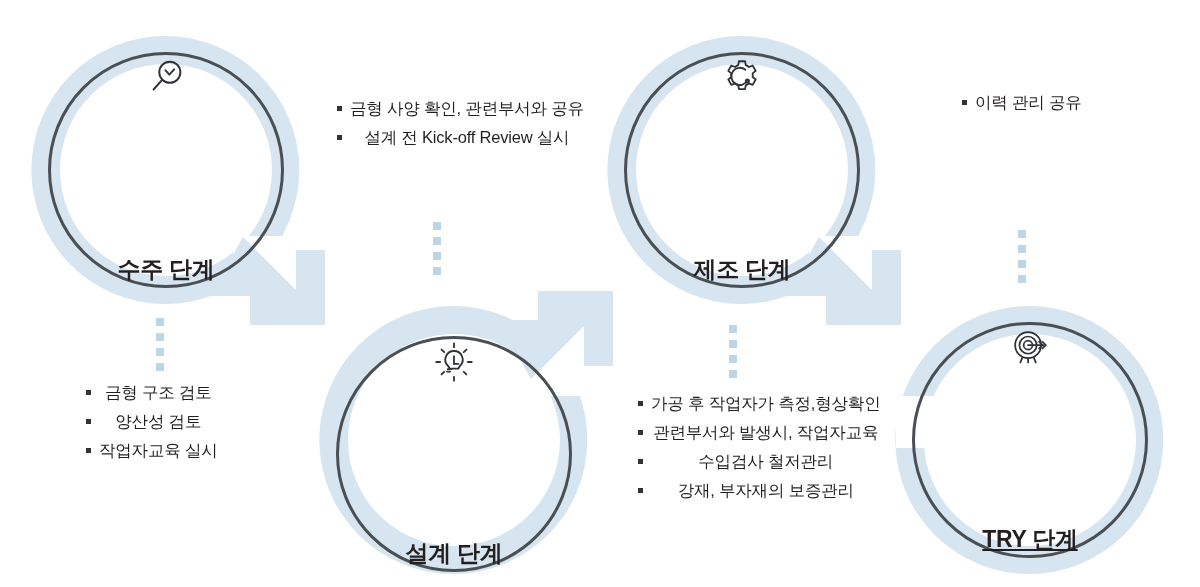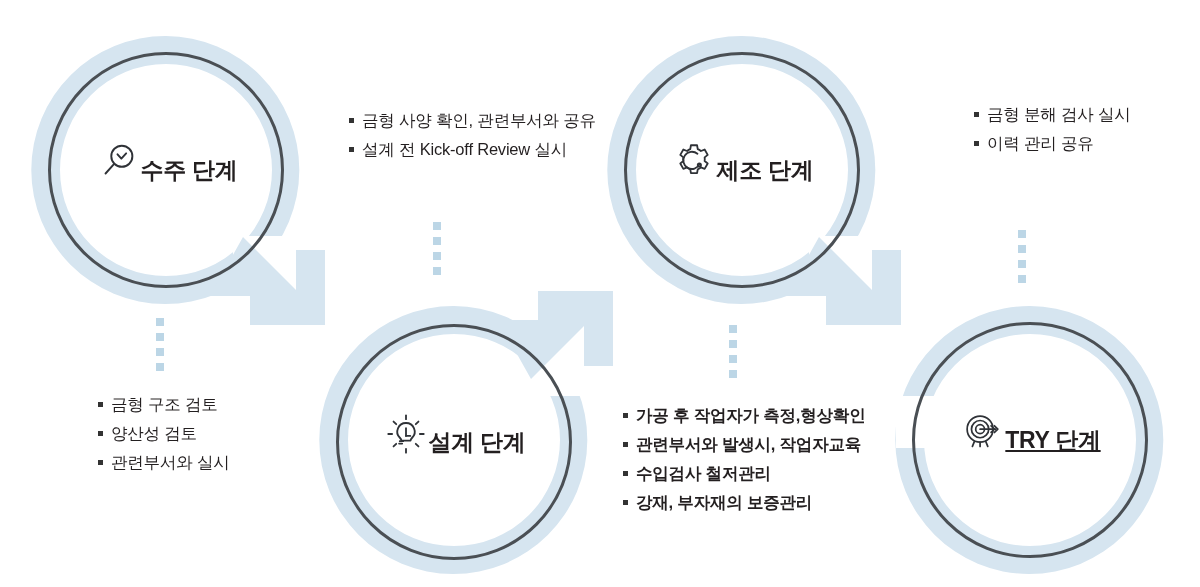--- a/index.html
+++ b/index.html
@@ -30,50 +30,51 @@
   
   .stage {
     position: absolute;
     width: 236px;
     height: 236px;
     border-radius: 50%;
     border: 3px solid #4a4f54;
     background: transparent;
     box-sizing: border-box;
     display: flex;
-    flex-direction: row;
+    flex-direction: column;
     align-items: center;
-    justify-content: center;
+    justify-content: space-between;
   }
   .stage-icon {
     width: 46px;
     height: 46px;
     display: block;
     margin-bottom: 16px;
   }
   .stage-icon svg { display: block; width: 100%; height: 100%; }
   .stage-label {
     font-size: 23px;
     font-weight: bold;
     letter-spacing: -0.3px;
     color: #231f20;
     white-space: nowrap;
   }
 
   #stage-0 { left: 48px;  top: 52px;  }
-  #stage-1 { left: 336px; top: 324px; }
+  #stage-1 { left: 336px; top: 336px; }
   #stage-2 { left: 624px; top: 52px;  }
   #stage-3 { left: 912px; top: 322px; text-decoration: underline; }
 
   
   .bullets {
     position: absolute;
     list-style: none;
-    margin: 16px;
+    margin: 4px;
     padding: 0;
+    text-align: center;
   }
   .bullets li {
     font-size: 16.5px;
     line-height: 29px;
     color: #231f20;
     white-space: nowrap;
     position: relative;
     padding-left: 13px;
     letter-spacing: -0.2px;
   }
@@ -81,21 +82,21 @@
     content: "";
     position: absolute;
     left: 0;
     top: 12px;
     width: 5px;
     height: 5px;
     background: #333333;
   }
   #bullets-0 { left: 333px;  top: 90px;  }
   #bullets-1 { left: 82px;   top: 374px; }
-  #bullets-2 { left: 607px;  top: 385px; font-weight: bold; }
+  #bullets-2 { left: 634px;  top: 385px; }
   #bullets-3 { left: 958px;  top: 84px;  }
 
   
   .dots {
     position: absolute;
     display: flex;
     flex-direction: column;
     gap: 7px;
   }
   .dots span {
@@ -286,28 +287,27 @@
   </div>
 
   <ul class="bullets" id="bullets-0">
     <li>금형 사양 확인, 관련부서와 공유</li>
     <li>설계 전 Kick-off Review 실시</li>
   </ul>
 
   <ul class="bullets" id="bullets-1">
     <li>금형 구조 검토</li>
     <li>양산성 검토</li>
-    <li>관련부서와 실시</li>
+    <li>작업자교육 실시</li>
   </ul>
 
   <ul class="bullets" id="bullets-2">
     <li>가공 후 작업자가 측정,형상확인</li>
     <li>관련부서와 발생시, 작업자교육</li>
     <li>수입검사 철저관리</li>
     <li>강재, 부자재의 보증관리</li>
   </ul>
 
   <ul class="bullets" id="bullets-3">
-    <li>금형 분해 검사 실시</li>
     <li>이력 관리 공유</li>
   </ul>
 
 </div>
 
 </body></html>

